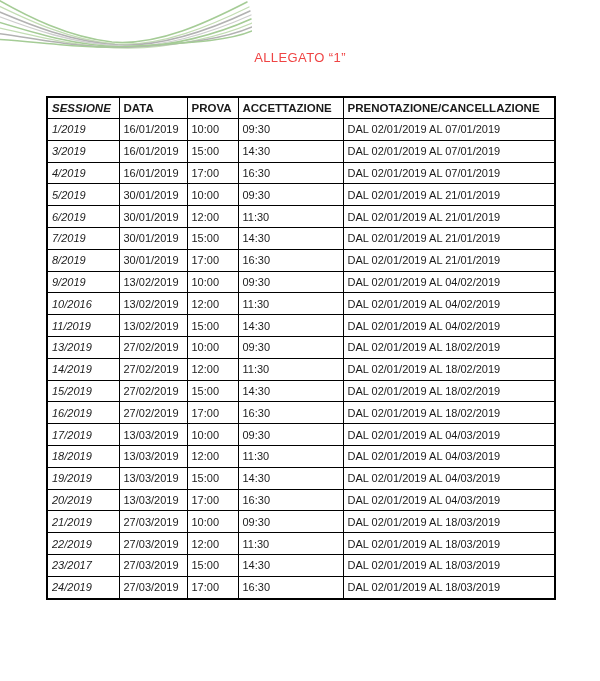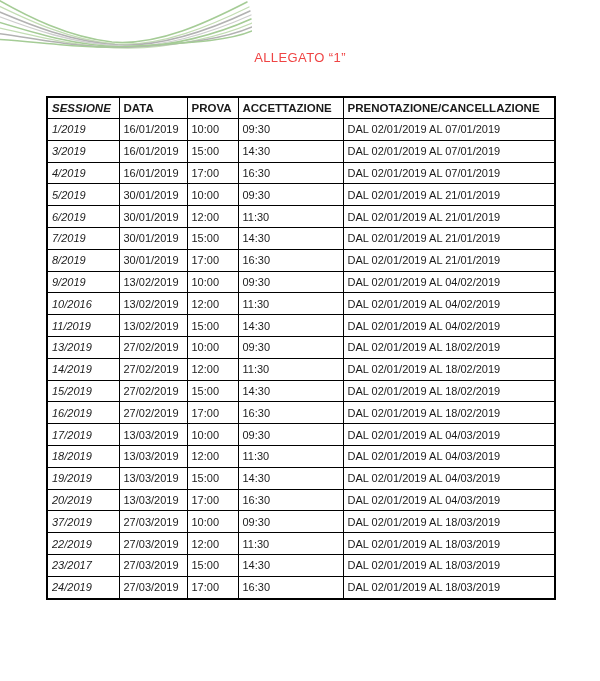--- a/index.html
+++ b/index.html
@@ -227,21 +227,21 @@
           <td>DAL 02/01/2019 AL 04/03/2019</td>
         </tr>
         <tr>
           <td>20/2019</td>
           <td>13/03/2019</td>
           <td>17:00</td>
           <td>16:30</td>
           <td>DAL 02/01/2019 AL 04/03/2019</td>
         </tr>
         <tr>
-          <td>37/2019</td>
+          <td>21/2019</td>
           <td>27/03/2019</td>
           <td>10:00</td>
           <td>09:30</td>
           <td>DAL 02/01/2019 AL 18/03/2019</td>
         </tr>
         <tr>
           <td>22/2019</td>
           <td>27/03/2019</td>
           <td>12:00</td>
           <td>11:30</td>

